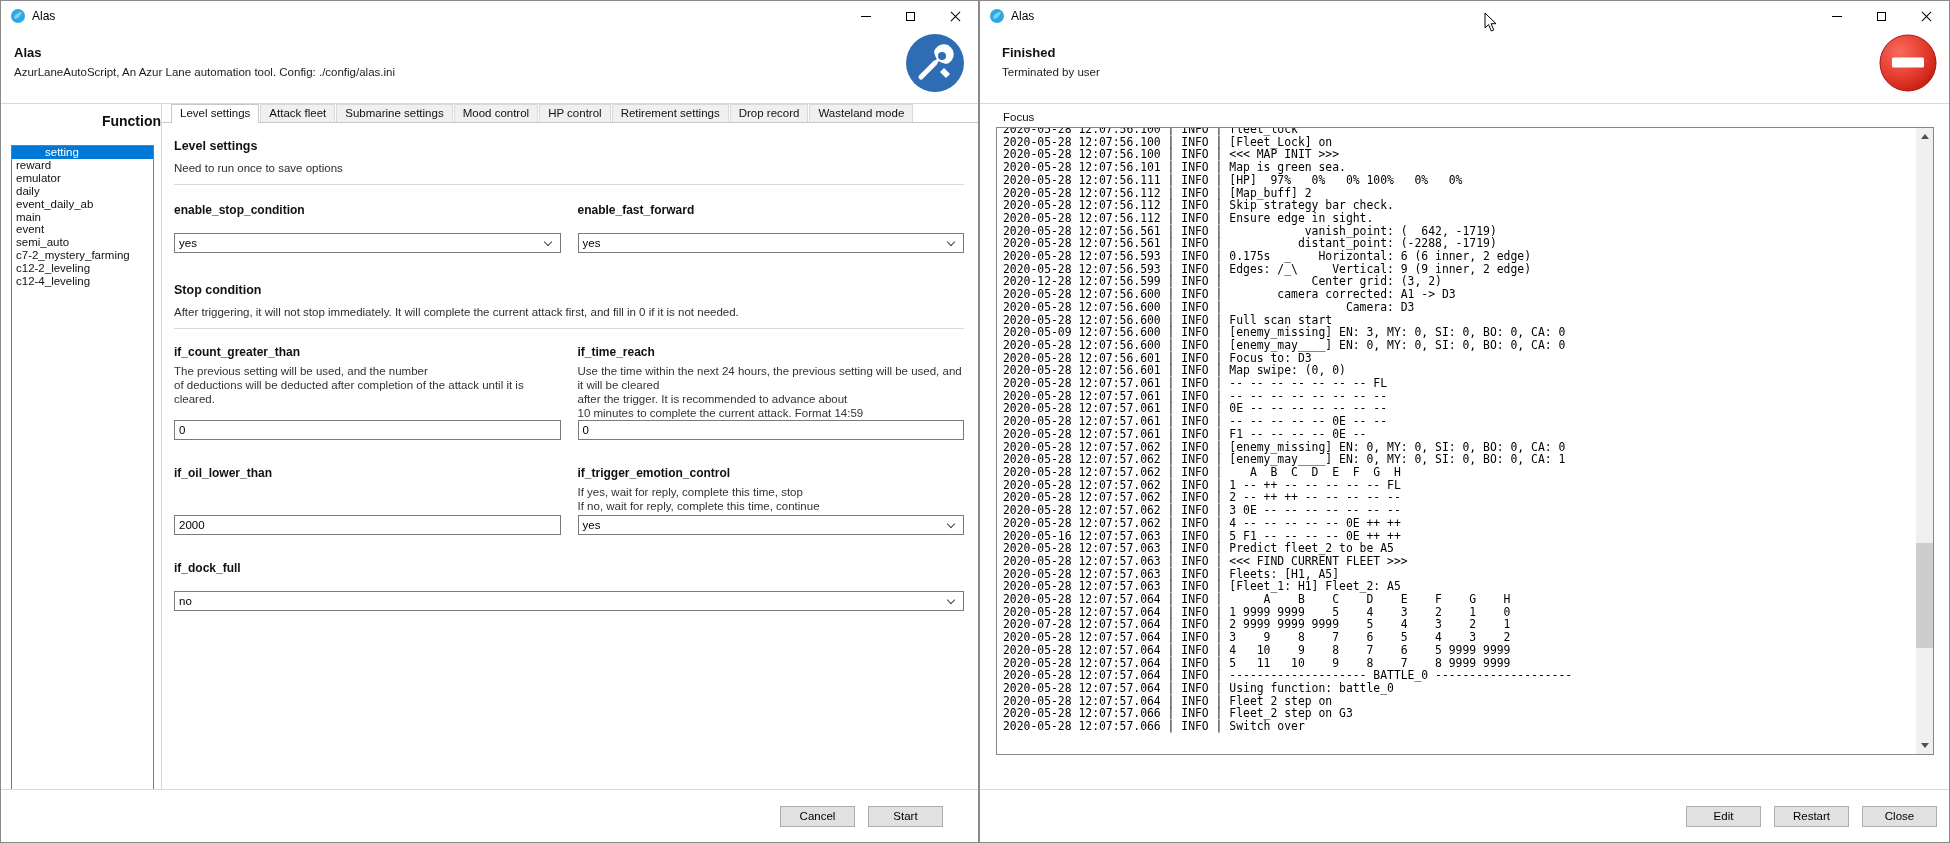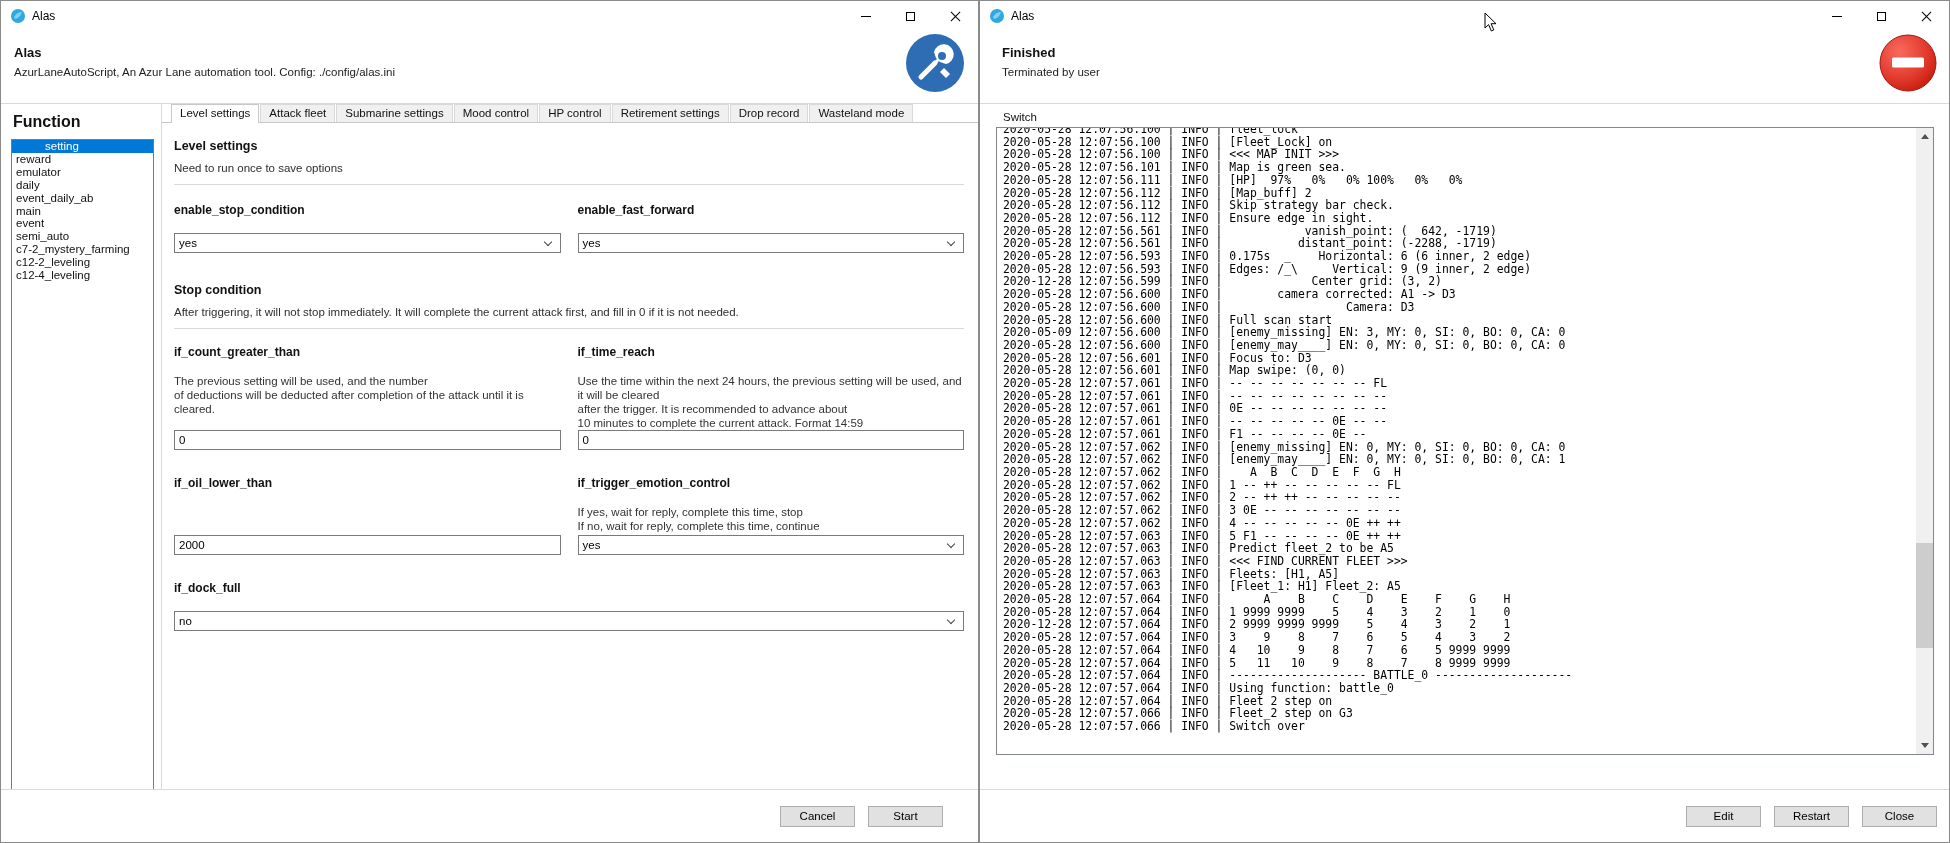--- a/index.html
+++ b/index.html
@@ -29,38 +29,38 @@
   .win-right .header { padding-left:22px; }
   .header-title { font-weight:bold; font-size:13px; margin-top:2px; }
   .header-sub { font-size:11.5px; margin-top:6px; color:#1c1c1c; }
   .header-badge { position:absolute; top:3px; width:58px; height:58px; }
   .win-left  .header-badge { right:14px; }
   .win-right .header-badge { right:12px; }
 
   
   .body-left { display:flex; height:685px; }
   .sidebar { width:160px; padding:9px 0 0 12px; }
-  .sidebar-label { font-weight:bold; font-size:16px; margin-bottom:8px; }
+  .sidebar-label { font-weight:bold; font-size:14px; margin-bottom:16px;text-align:right; }
   .listbox { width:143px; height:652px; border:1px solid #7a7a7a; background:#fff; overflow:hidden; margin-left:-2px; }
   .list-item { font-size:11.5px; line-height:12.9px; padding:0 0 0 4px; white-space:nowrap; cursor:default; }
   .list-item.selected { background:#0078d7; color:#fff;padding-left:33px; }
 
   .content { flex:1; border-left:1px solid #d9d9d9; margin-top:0; }
   .tabs { display:flex; padding-left:9px; border-bottom:1px solid #c8c8c8; height:19px; align-items:flex-end; }
   .tab { font-size:11.5px; padding:2px 8px 3px 8px; background:#f0f0f0; border:1px solid #d9d9d9; border-bottom:none; margin-right:1px; cursor:default; white-space:nowrap; }
   .tab.active { background:#fff; border-color:#c8c8c8; margin-bottom:-1px; padding-bottom:4px; position:relative; }
 
   .pane { padding:16px 14px 0 12px; }
   .sec-heading { font-weight:bold; font-size:12.5px; }
   .sec-note { font-size:11.5px; color:#2e2e2e; margin-top:9px; }
   .hr { border-top:1px solid #d9d9d9; margin-top:10px; }
 
   .grid2 { display:grid; grid-template-columns:1fr 1fr; column-gap:17px; }
   .field-label { font-weight:bold; font-size:12px; }
-  .field-desc { font-size:11.5px; color:#333; white-space:pre-line; margin-top:15px; line-height:14px; }
+  .field-desc { font-size:11.5px; color:#333; white-space:pre-line; margin-top:5px; line-height:14px; }
   .cell { display:flex; flex-direction:column; }
   .cell .spacer { flex:1; }
 
   .select, .textbox { height:20px; border:1px solid #7a7a7a; background:#fff; font-size:11.5px;
      display:flex; align-items:center; padding:0 4px; position:relative; width:100%;
      font-family:"Liberation Sans", sans-serif; color:#000; }
   .textbox { outline:none; }
   .select .chev { position:absolute; right:9px; top:6px; width:6px; height:6px;
      border-right:1px solid #444; border-bottom:1px solid #444; transform:rotate(45deg); margin-top:-1px; }
 
@@ -276,21 +276,21 @@
             <stop offset="0%" stop-color="#f96a5c"></stop>
             <stop offset="60%" stop-color="#e23b2e"></stop>
             <stop offset="100%" stop-color="#c21807"></stop>
           </radialGradient>
         </defs>
         <circle cx="29" cy="29" r="28" fill="url(#rg)" stroke="#a31515" stroke-width="1"></circle>
         <rect x="13" y="23.5" width="32" height="10" rx="1.5" fill="#fff"></rect>
       </svg>
     </div>
 
-    <div class="status-label">Switch</div>
+    <div class="status-label">Focus</div>
 
     <div class="log-panel">
       <div class="log-clip">
         <div class="log-lines">
 
         <div class="log-line">2020-05-28 12:07:56.100 | INFO | fleet_lock</div>
             <div class="log-line">2020-05-28 12:07:56.100 | INFO | [Fleet_Lock] on</div>
             <div class="log-line">2020-05-28 12:07:56.100 | INFO | &lt;&lt;&lt; MAP INIT &gt;&gt;&gt;</div>
             <div class="log-line">2020-05-28 12:07:56.101 | INFO | Map is green sea.</div>
             <div class="log-line">2020-05-28 12:07:56.111 | INFO | [HP]  97%   0%   0% 100%   0%   0%</div>
@@ -314,28 +314,28 @@
             <div class="log-line">2020-05-28 12:07:57.061 | INFO | 0E -- -- -- -- -- -- --</div>
             <div class="log-line">2020-05-28 12:07:57.061 | INFO | -- -- -- -- -- 0E -- --</div>
             <div class="log-line">2020-05-28 12:07:57.061 | INFO | F1 -- -- -- -- 0E --</div>
             <div class="log-line">2020-05-28 12:07:57.062 | INFO | [enemy_missing] EN: 0, MY: 0, SI: 0, BO: 0, CA: 0</div>
             <div class="log-line">2020-05-28 12:07:57.062 | INFO | [enemy_may____] EN: 0, MY: 0, SI: 0, BO: 0, CA: 1</div>
             <div class="log-line">2020-05-28 12:07:57.062 | INFO |    A  B  C  D  E  F  G  H</div>
             <div class="log-line">2020-05-28 12:07:57.062 | INFO | 1 -- ++ -- -- -- -- -- FL</div>
             <div class="log-line">2020-05-28 12:07:57.062 | INFO | 2 -- ++ ++ -- -- -- -- --</div>
             <div class="log-line">2020-05-28 12:07:57.062 | INFO | 3 0E -- -- -- -- -- -- --</div>
             <div class="log-line">2020-05-28 12:07:57.062 | INFO | 4 -- -- -- -- -- 0E ++ ++</div>
-            <div class="log-line">2020-05-28 12:07:57.063 | INFO | 5 F1 -- -- -- -- 0E ++ ++</div>
+            <div class="log-line">2020-05-16 12:07:57.063 | INFO | 5 F1 -- -- -- -- 0E ++ ++</div>
             <div class="log-line">2020-05-28 12:07:57.063 | INFO | Predict fleet_2 to be A5</div>
             <div class="log-line">2020-05-28 12:07:57.063 | INFO | &lt;&lt;&lt; FIND CURRENT FLEET &gt;&gt;&gt;</div>
             <div class="log-line">2020-05-28 12:07:57.063 | INFO | Fleets: [H1, A5]</div>
             <div class="log-line">2020-05-28 12:07:57.063 | INFO | [Fleet_1: H1] Fleet_2: A5</div>
             <div class="log-line">2020-05-28 12:07:57.064 | INFO |      A    B    C    D    E    F    G    H</div>
             <div class="log-line">2020-05-28 12:07:57.064 | INFO | 1 9999 9999    5    4    3    2    1    0</div>
-            <div class="log-line">2020-12-28 12:07:57.064 | INFO | 2 9999 9999 9999    5    4    3    2    1</div>
+            <div class="log-line">2020-07-28 12:07:57.064 | INFO | 2 9999 9999 9999    5    4    3    2    1</div>
             <div class="log-line">2020-05-28 12:07:57.064 | INFO | 3    9    8    7    6    5    4    3    2</div>
             <div class="log-line">2020-05-28 12:07:57.064 | INFO | 4   10    9    8    7    6    5 9999 9999</div>
             <div class="log-line">2020-05-28 12:07:57.064 | INFO | 5   11   10    9    8    7    8 9999 9999</div>
             <div class="log-line">2020-05-28 12:07:57.064 | INFO | -------------------- BATTLE_0 --------------------</div>
             <div class="log-line">2020-05-28 12:07:57.064 | INFO | Using function: battle_0</div>
             <div class="log-line">2020-05-28 12:07:57.064 | INFO | Fleet 2 step on</div>
             <div class="log-line">2020-05-28 12:07:57.066 | INFO | Fleet_2 step on G3</div>
             <div class="log-line">2020-05-28 12:07:57.066 | INFO | Switch over</div>
           </div>
       </div>

